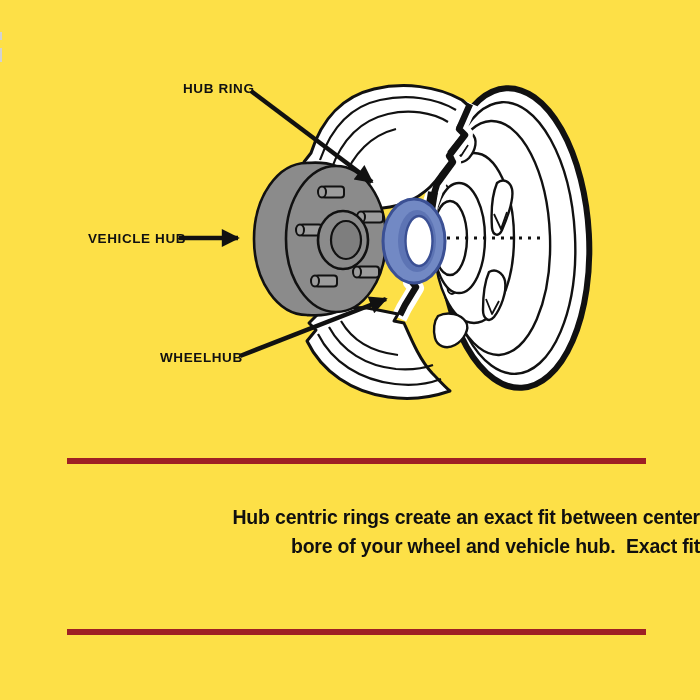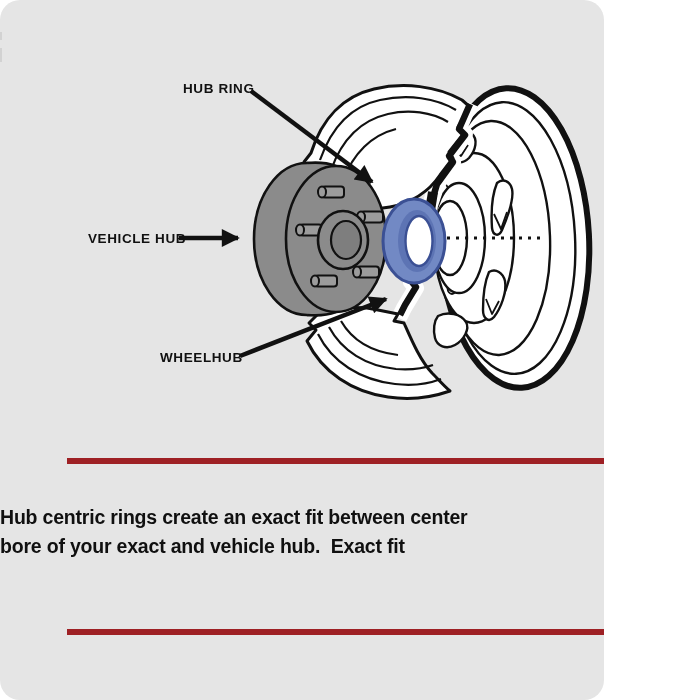--- a/index.html
+++ b/index.html
@@ -1,23 +1,23 @@
 <!DOCTYPE html>
 <html><head>
 <meta charset="utf-8">
 <style>
   html,body{margin:0;padding:0;background:#fff;}
-  .stage{position:relative;width:604px;height:700px;background:#e5e5e5;overflow:hidden;
-         font-family:"Liberation Sans",sans-serif;border-radius:20px;}
+  .stage{position:relative;width:700px;height:700px;background:#fde047;overflow:hidden;
+         font-family:"Liberation Sans",sans-serif;}
   svg text{font-family:"Liberation Sans",sans-serif;font-weight:bold;font-size:13.5px;
            letter-spacing:.6px;fill:#111;}
   .rule{position:absolute;left:67px;width:579px;height:6px;background:#9e2024;}
   .rule-top{top:458px;}
   .rule-bottom{top:629px;}
-  .caption{position:absolute;top:503px;left:0;width:700px;text-align:left;
+  .caption{position:absolute;top:503px;left:0;width:700px;text-align:right;
            font-weight:bold;font-size:19.5px;line-height:28.5px;color:#101010;
            letter-spacing:-0.2px;}
   .caption div{white-space:pre-wrap;}
   .edge-mark{position:absolute;left:0;width:2px;background:#d2d2d2;}
 </style>
 </head>
 <body>
 
 <div class="stage">
 
@@ -147,18 +147,18 @@
 
   
   <div class="edge-mark" style="top:32px;height:8px;"></div>
   <div class="edge-mark" style="top:48px;height:14px;"></div>
 
   
   <div class="rule rule-top"></div>
 
   <div class="caption">
     <div>Hub centric rings create an exact fit between center</div>
-    <div>bore of your exact and vehicle hub.  Exact fit</div>
+    <div>bore of your wheel and vehicle hub.  Exact fit</div>
   </div>
 
   <div class="rule rule-bottom"></div>
 
 </div>
 
 </body></html>

